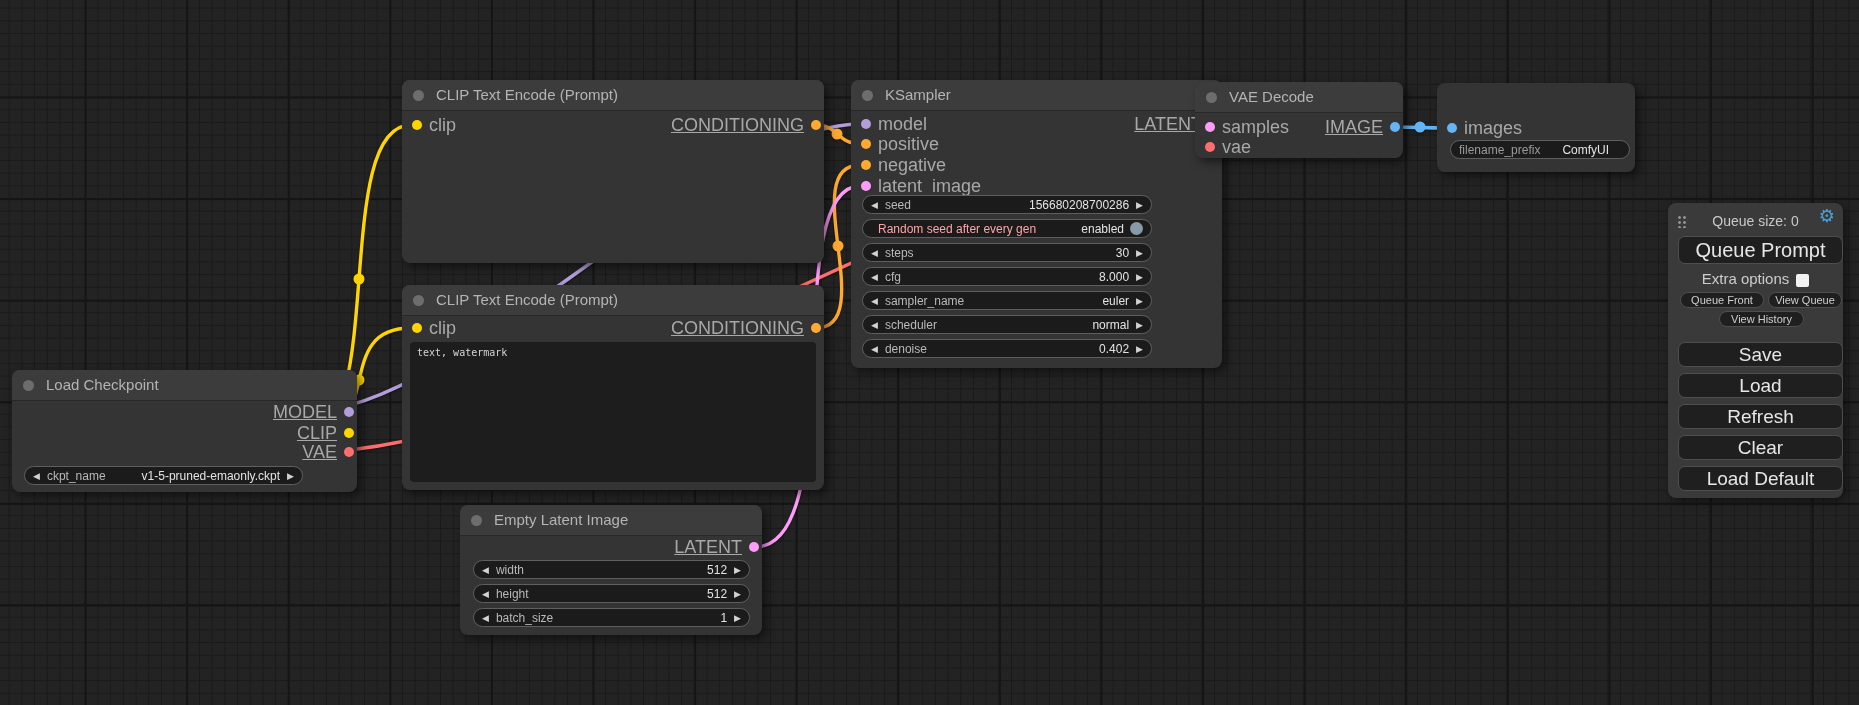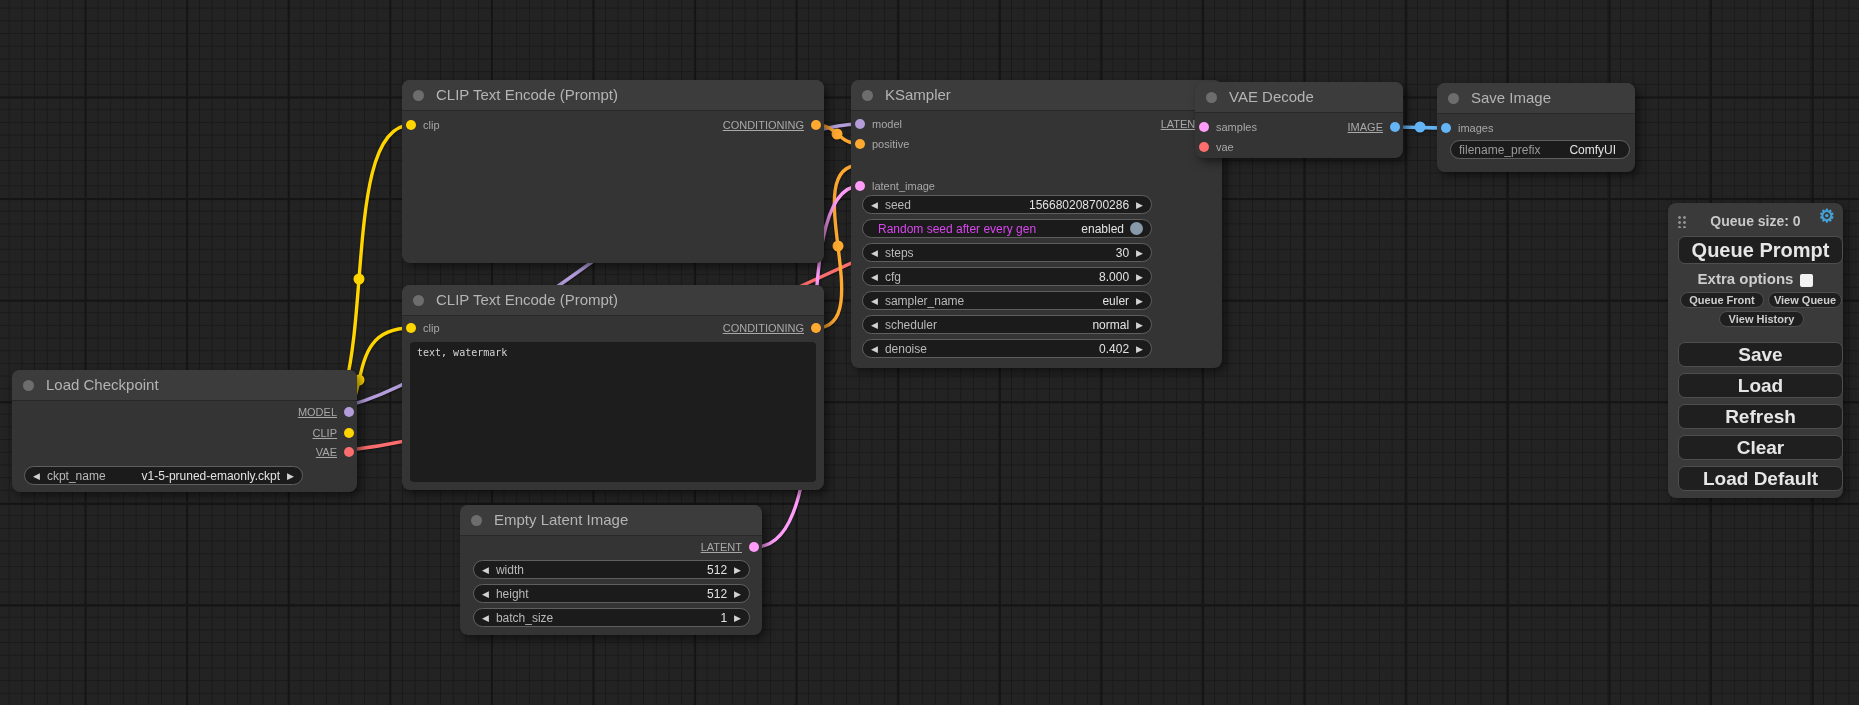--- a/index.html
+++ b/index.html
@@ -15,36 +15,36 @@
     font-family:"Liberation Sans",sans-serif;}
   svg.wires{position:absolute;left:0;top:0;z-index:1;filter:drop-shadow(0 1px 1px rgba(0,0,0,.45));}
   svg.wires path{fill:none;stroke-width:3.4px;stroke-linecap:round;}
   .node{position:absolute;z-index:2;background:#343434;border-radius:8px;
     box-shadow:4px 4px 10px rgba(0,0,0,.5);}
   .ntitle{position:absolute;top:0;left:0;right:0;height:30px;background:#3c3c3c;
     border-radius:8px 8px 0 0;border-bottom:1px solid #282828;color:#b4b4b4;
     font-size:15px;line-height:30px;}
   .ntitle .ttext{margin-left:34px;}
   .tdot{position:absolute;left:11px;top:10px;width:11px;height:11px;border-radius:50%;background:#6d6d6d;}
-  .slot{position:absolute;left:0;right:0;height:20px;line-height:20px;font-size:11px;color:#a8a8a8;}
+  .slot{position:absolute;left:6px;right:0;height:20px;line-height:20px;font-size:18px;color:#a8a8a8;}
   .sdot{position:absolute;top:5px;width:10px;height:10px;border-radius:50%;}
   .slot.in .sdot{left:4px;}
   .slot.out .sdot{right:3px;}
   .slot.in .slabel{margin-left:21px;}
   .slot.out{text-align:right;}
   .slot.out .slabel{margin-right:20px;text-decoration:underline;}
   .pill{position:absolute;height:19px;background:#1b1b1b;border:1px solid #5f5f5f;
     border-radius:10px;display:flex;align-items:center;font-size:12px;color:#b9b9b9;
     padding:0 8px;box-sizing:border-box;}
   .pill .arr{color:#d2d2d2;font-size:9px;}
   .pill .wlabel{margin-left:7px;white-space:nowrap;}
   .pill .wvalue{margin-left:auto;margin-right:7px;color:#e3e3e3;white-space:nowrap;}
   .pill.center{}
   .pill.center .wlabel{margin:0 11px 0 0;}
-  .pill.center .wvalue{margin:0 0 0 18px;}
+  .pill.center .wvalue{margin:0 0 0 11px;}
   .tog{width:13px;height:13px;border-radius:50%;background:#8899aa;margin-left:2px;flex:0 0 auto;}
   .ta{position:absolute;background:#1d1d1d;border-radius:4px;color:#d4d4d4;
     font-family:"DejaVu Sans Mono",monospace;font-size:10px;line-height:14px;
     padding:4px 7px;box-sizing:border-box;white-space:pre-wrap;overflow:hidden;}
   .menu{position:absolute;z-index:3;background:#3a3a3a;border-radius:8px;
     box-shadow:3px 3px 10px rgba(0,0,0,.5);}
   .mhead{position:absolute;top:7px;left:0;right:0;height:22px;text-align:center;
     color:#c8c8c8;font-size:14px;line-height:22px;}
   .handle{position:absolute;left:9px;top:12px;width:9px;height:13px;
     background:radial-gradient(circle,#8f8f8f 1.2px,transparent 1.6px);background-size:5px 5px;}
@@ -142,36 +142,40 @@
       <span class="ttext">KSampler</span>
     </div>
     <div class="slot in" style="top:34px">
       <span class="sdot" style="background-color: rgb(179, 157, 219);"></span>
       <span class="slabel">model</span>
     </div>
     <div class="slot in" style="top:54px">
       <span class="sdot" style="background-color: rgb(255, 169, 49);"></span>
       <span class="slabel">positive</span>
     </div>
+    <div class="slot in" style="top:75px">
+      <span class="sdot" style="background-color: rgb(255, 169, 49);"></span>
+      <span class="slabel">negative</span>
+    </div>
     <div class="slot in" style="top:96px">
       <span class="sdot" style="background-color: rgb(255, 156, 249);"></span>
       <span class="slabel">latent_image</span>
     </div>
     <div class="slot out" style="top:34px">
       <span class="slabel">LATENT</span>
       <span class="sdot" style="background-color: rgb(255, 156, 249);"></span>
     </div>
     <div class="pill" style="top:115px;left:11px;width:290px;">
       <span class="arr">◀</span>
       <span class="wlabel">seed</span>
       <span class="wvalue">156680208700286</span>
       <span class="arr">▶</span>
     </div>
     <div class="pill" style="top:139px;left:11px;width:290px;">
-      <span class="wlabel" style="color:#d946ef">Random seed after every gen</span>
+      <span class="wlabel" style="color:#fca5a5">Random seed after every gen</span>
       <span class="wvalue" style="margin-right:4px">enabled</span>
       <span class="tog" style="background-color: rgb(136, 153, 170);"></span>
     </div>
     <div class="pill" style="top:163px;left:11px;width:290px;">
       <span class="arr">◀</span>
       <span class="wlabel">steps</span>
       <span class="wvalue">30</span>
       <span class="arr">▶</span>
     </div>
     <div class="pill" style="top:187px;left:11px;width:290px;">
@@ -242,35 +246,31 @@
       <span class="sdot" style="background-color: rgb(255, 110, 110);"></span>
       <span class="slabel">vae</span>
     </div>
     <div class="slot out" style="top:35px">
       <span class="slabel">IMAGE</span>
       <span class="sdot" style="background-color: rgb(100, 181, 246);"></span>
     </div>
   </div>
 
   <div class="node" style="left:1437px;top:83px;width:198px;height:89px;">
-    <div class="ntitle">
-      <span class="tdot"></span>
-      <span class="ttext">Save Image</span>
-    </div>
     <div class="slot in" style="top:35px">
       <span class="sdot" style="background-color: rgb(100, 181, 246);"></span>
       <span class="slabel">images</span>
     </div>
     <div class="pill center" style="top:57px;left:13px;width:180px;">
       <span class="wlabel" style="color:#9a9a9a">filename_prefix</span>
       <span class="wvalue">ComfyUI</span>
     </div>
   </div>
 
-  <div class="menu" style="left:1668px;top:203px;width:175px;height:295px;font-weight:bold;">
+  <div class="menu" style="left:1668px;top:203px;width:175px;height:295px;">
     <div class="mhead">Queue size: 0</div>
     <div class="handle"></div>
     <div class="gear" style="color: rgb(69, 162, 215);">⚙</div>
     <div class="mbtn prompt" style="top:33px">Queue Prompt</div>
     <div class="extra" style="top:67px">
       <span>Extra options</span><span class="chk"></span>
     </div>
     <div class="mbtn small" style="top:89px;left:12px;width:82px;">Queue Front</div>
     <div class="mbtn small" style="top:89px;left:100px;width:72px;">View Queue</div>
     <div class="mbtn small" style="top:108px;left:51px;width:83px;">View History</div>

